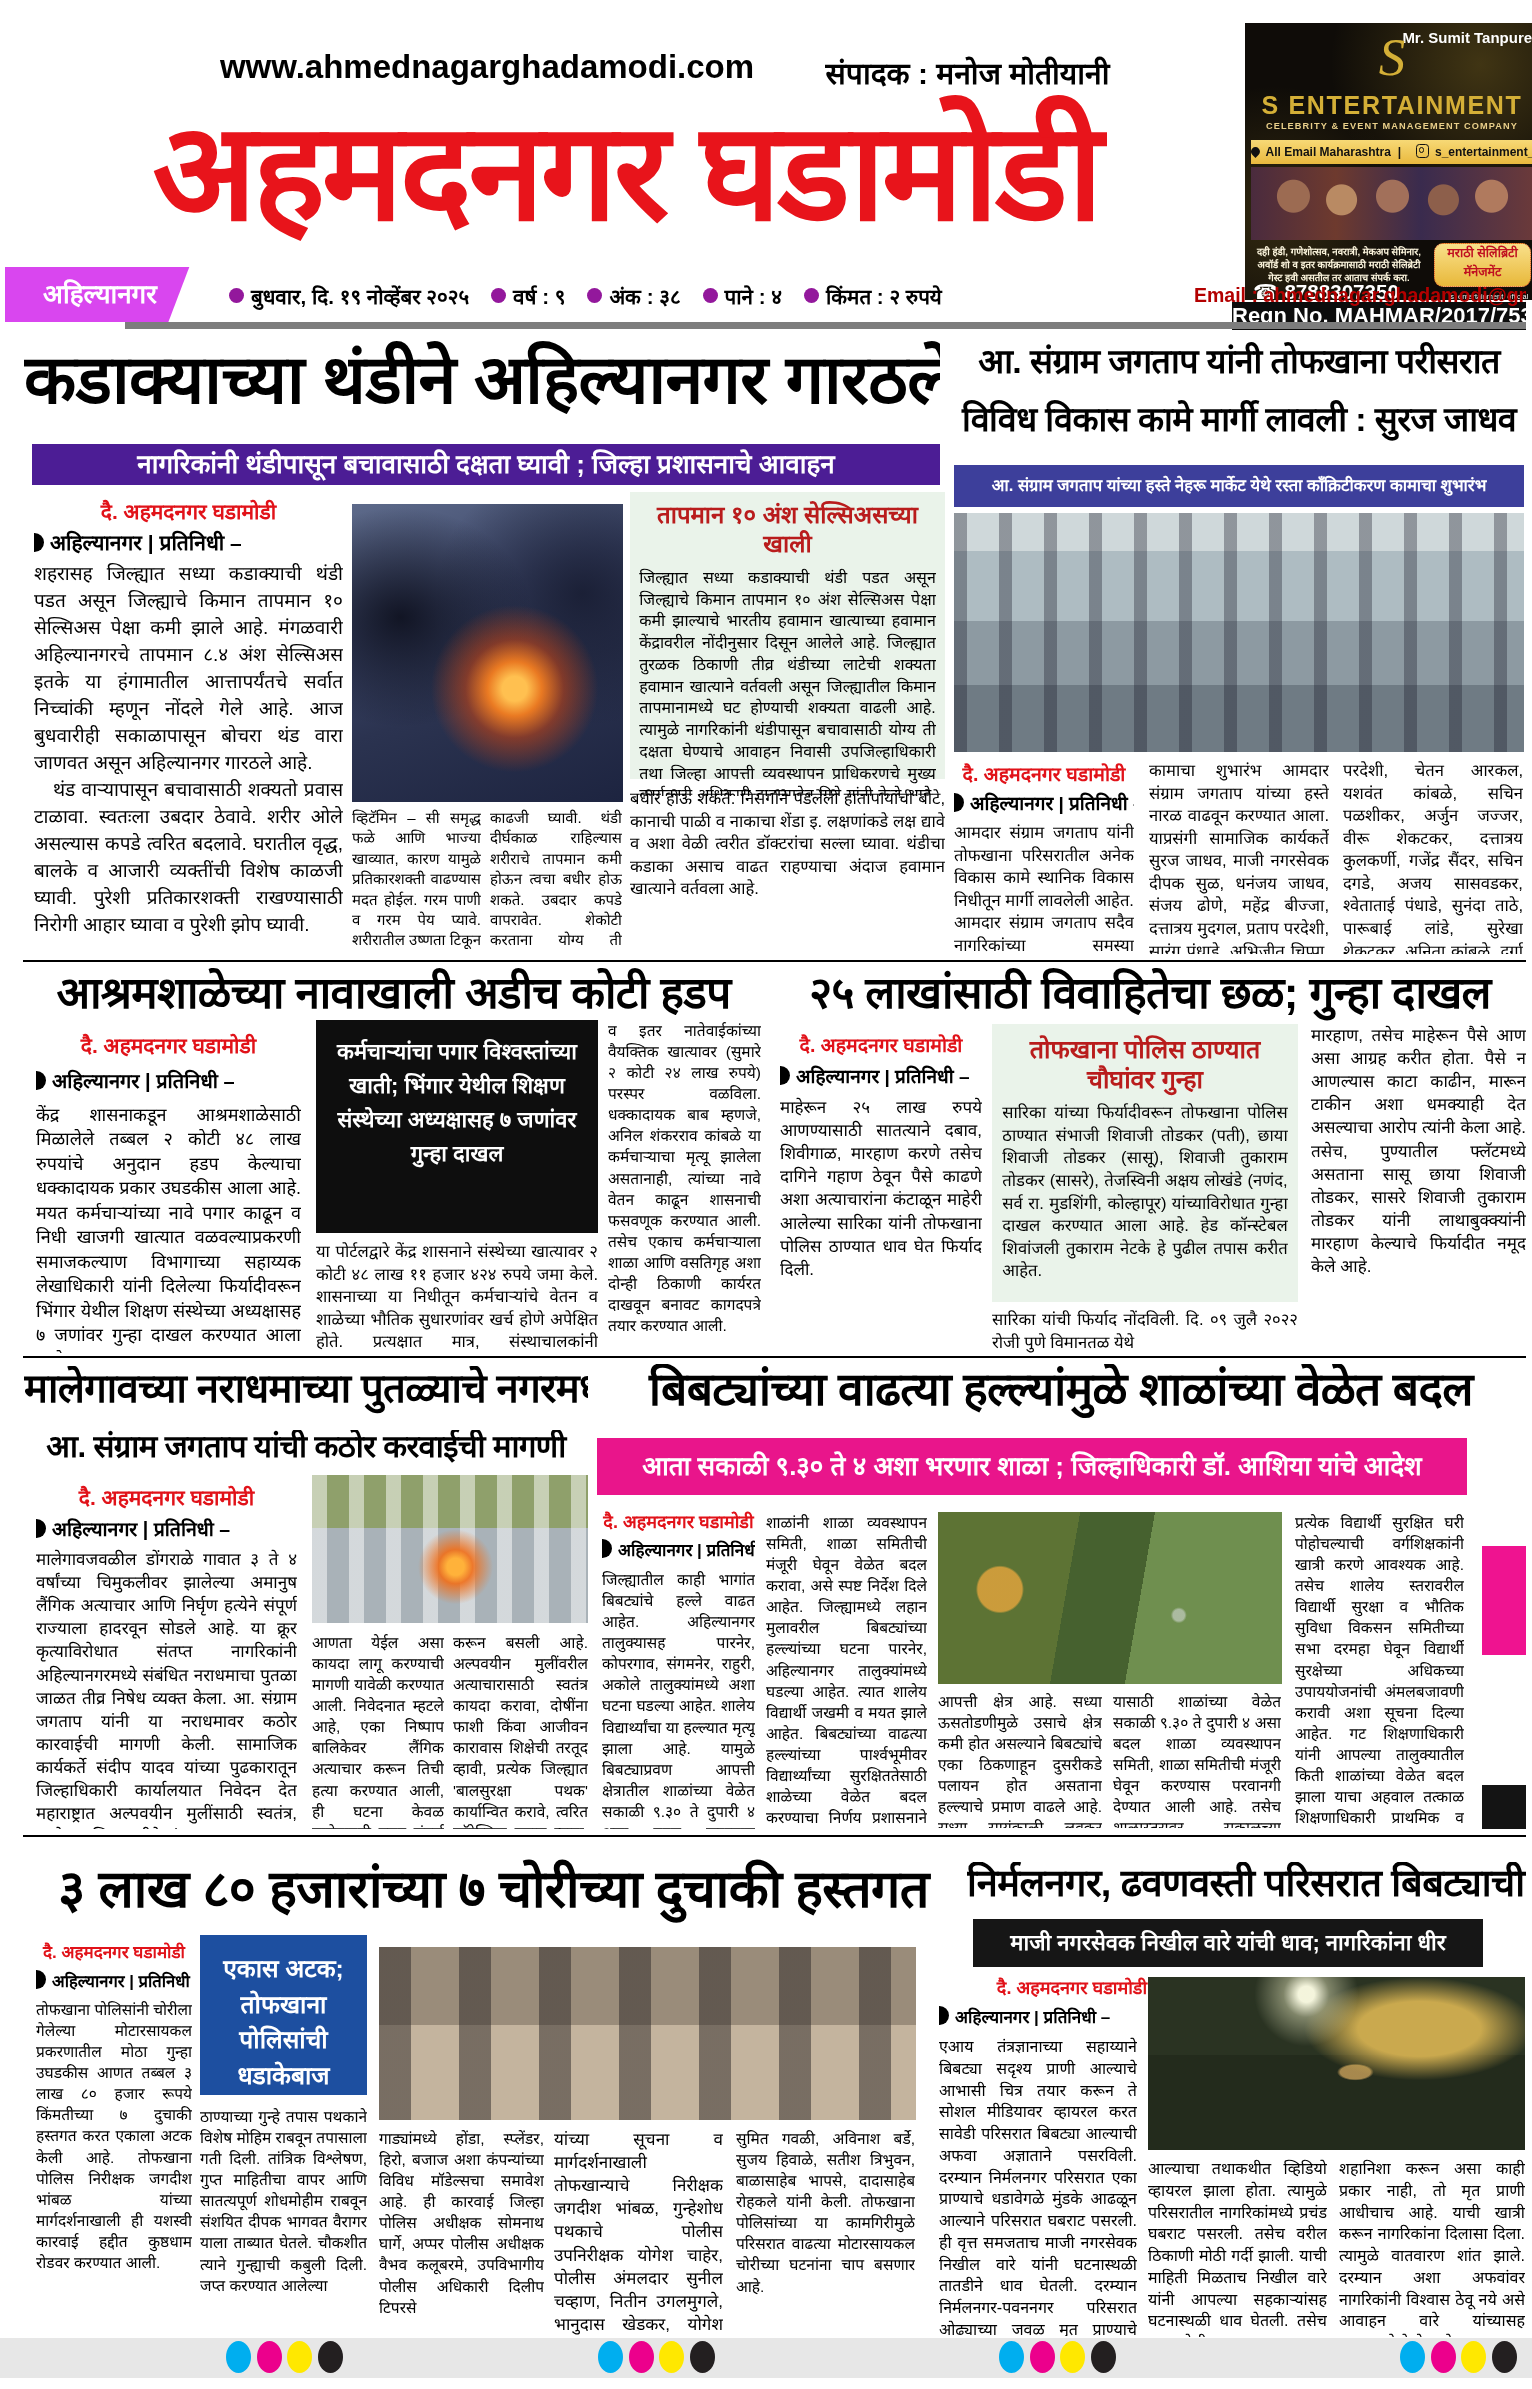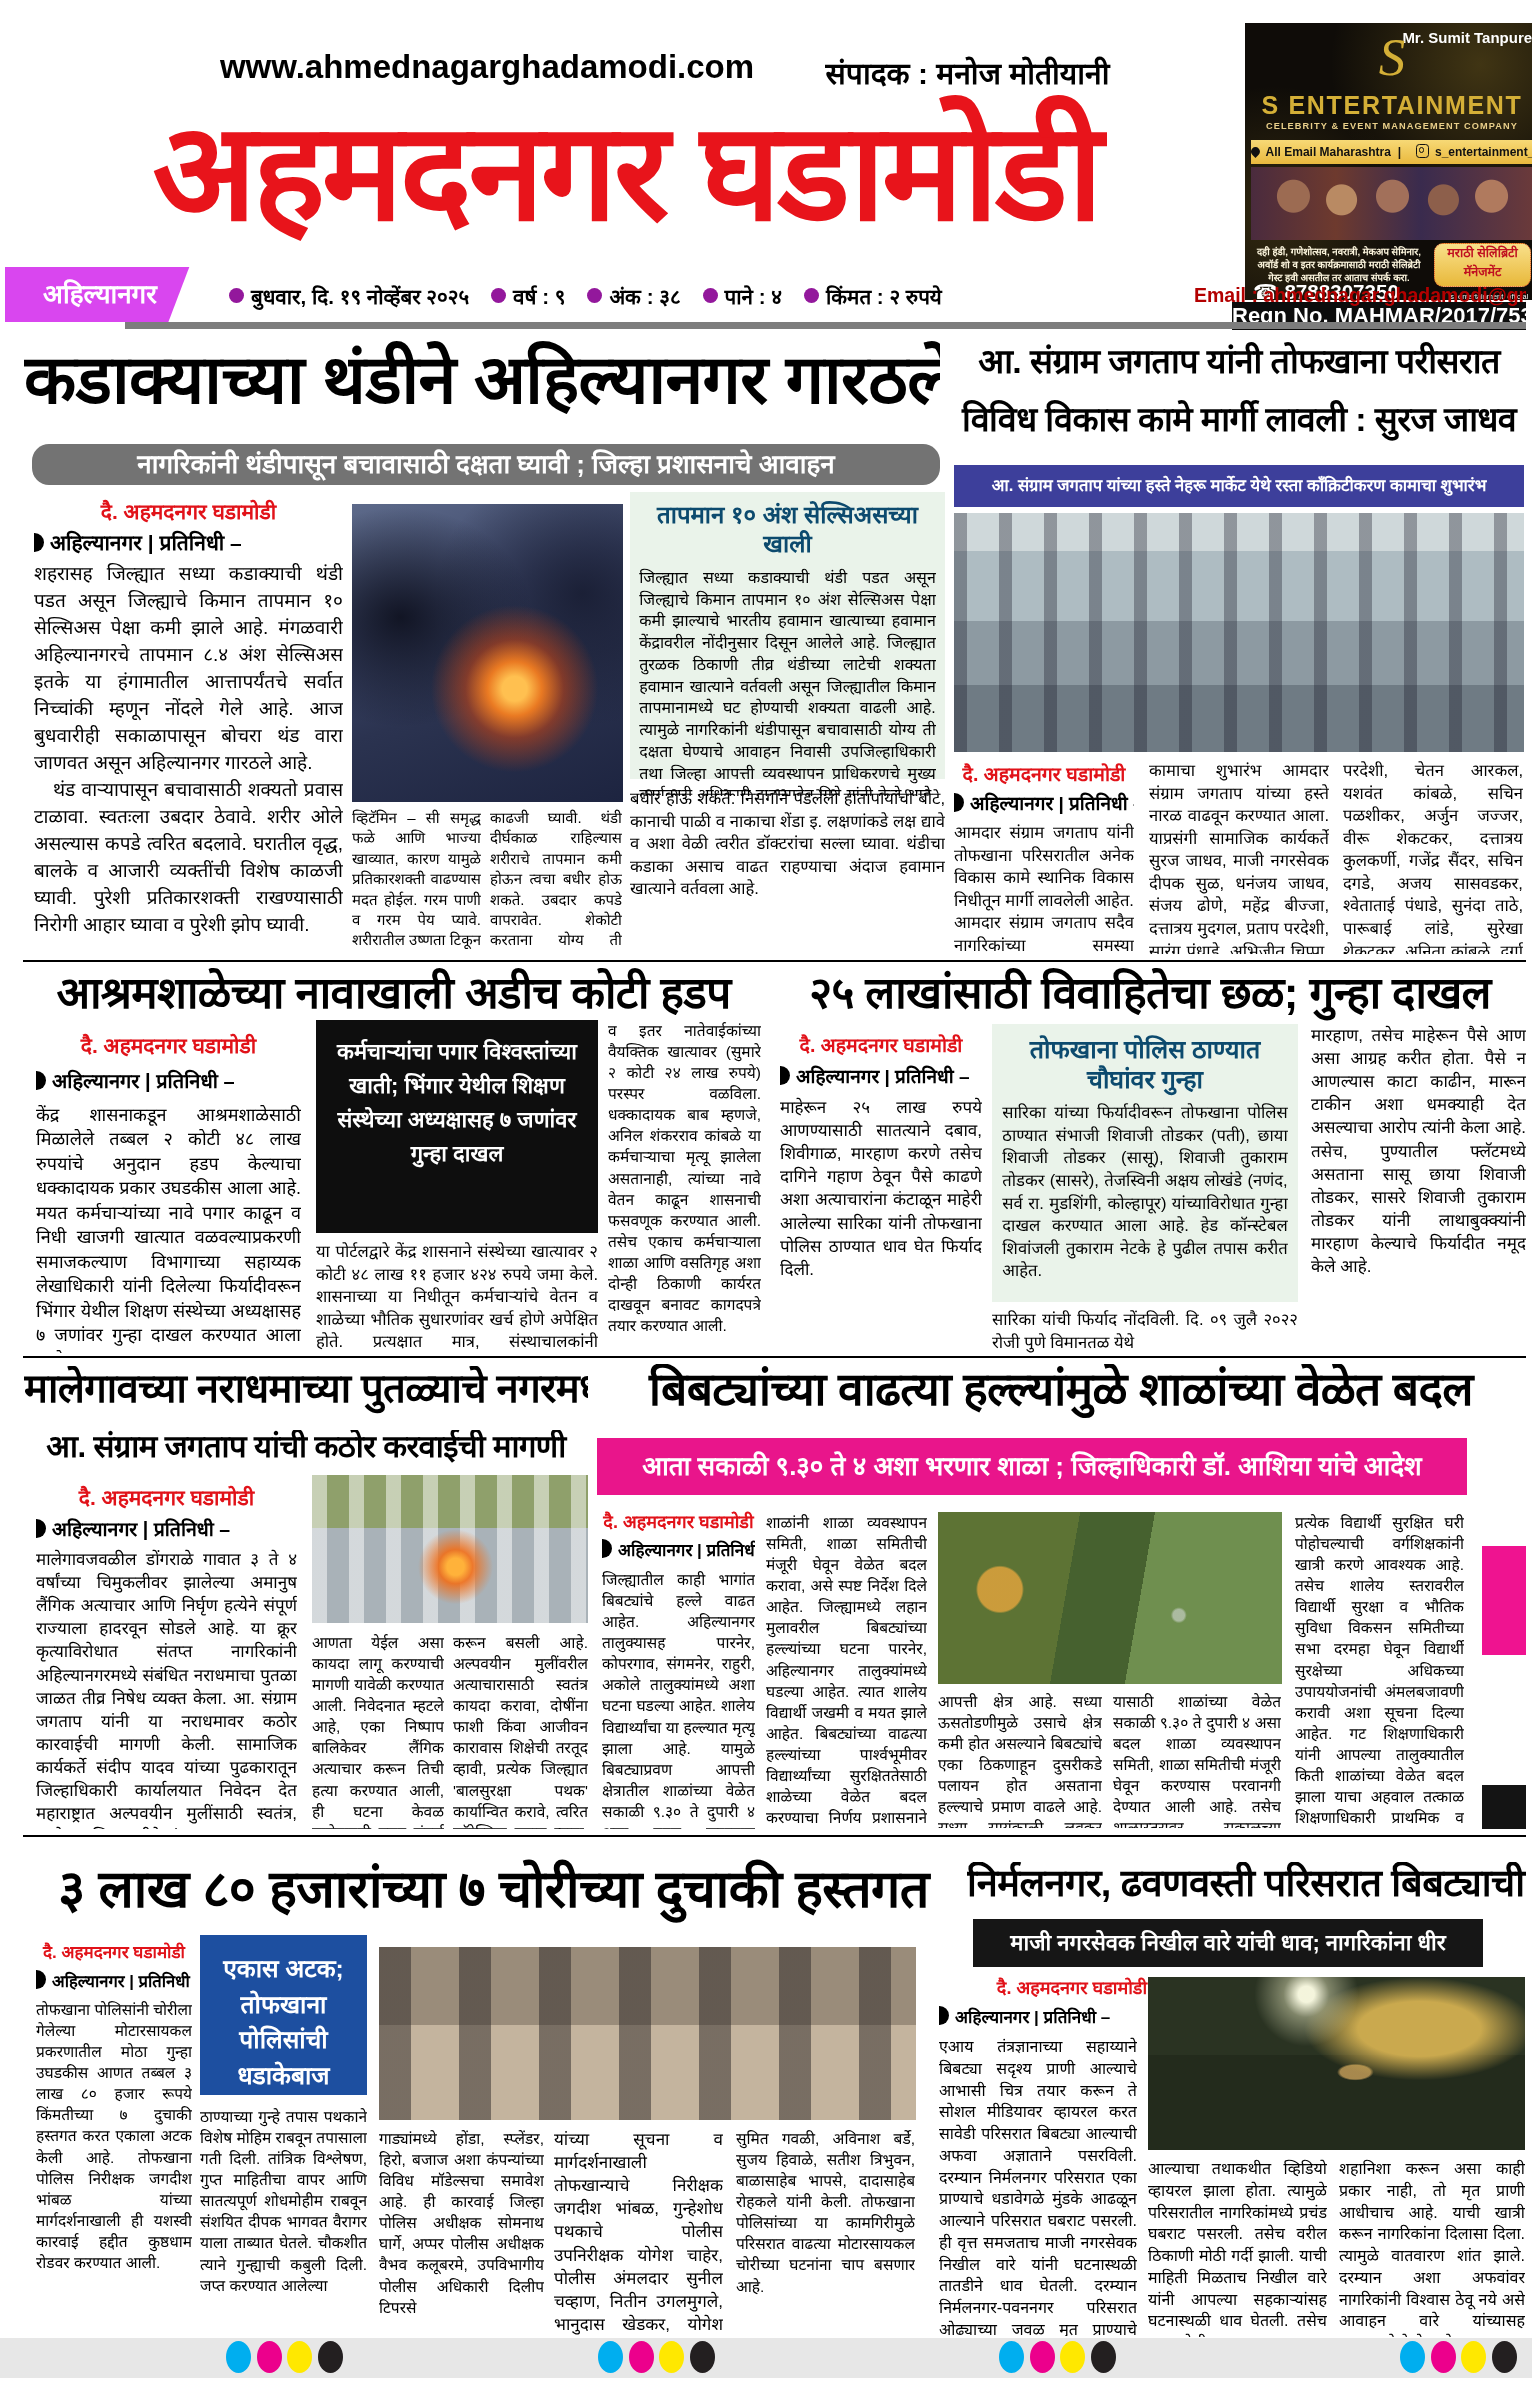--- a/index.html
+++ b/index.html
@@ -11,21 +11,21 @@
   .dl{font-weight:bold;font-size:21px;overflow:hidden;white-space:nowrap;}
   .hm{display:inline-block;width:10.3px;height:19.5px;background:#000;border-radius:0 19.5px 19.5px 0;vertical-align:-2.3px;margin-right:5.7px;}
   .hl{font-weight:900;line-height:1.12;text-align:center;overflow:hidden;letter-spacing:-0.6px;}
   .strip{color:#fff;font-weight:bold;text-align:center;overflow:hidden;white-space:nowrap;}
   .ph{background:#888;}
   .rule{background:#000;}
   .dot{display:inline-block;width:15px;height:15px;border-radius:50%;background:#93189c;margin-right:6.9px;vertical-align:1.1px;}
   .ditem{font-size:20.6px;font-weight:bold;white-space:nowrap;}
   .cmyk span{display:inline-block;width:25px;height:32px;border-radius:50%;margin:0 2.9px;}
   .gbox{background:#eaf3ea;}
-  .gbox .gh{color:#0c4a6e;font-weight:900;font-size:24px;text-align:center;line-height:1.2;margin-bottom:8px;}
+  .gbox .gh{color:#b91c1c;font-weight:900;font-size:24px;text-align:center;line-height:1.2;margin-bottom:8px;}
   .adbar{background:linear-gradient(180deg,#f7d976,#e9b93e);color:#111;font-weight:bold;}
   .pin{display:inline-block;width:9.2px;height:9.2px;background:#111;border-radius:50% 50% 50% 0;transform:rotate(-45deg);margin-right:5.7px;}
   .ig{display:inline-block;width:11.5px;height:11.5px;border:1.7px solid #111;border-radius:3.4px;position:relative;margin:0 5.7px -1.7px 8px;}
   .ig:after{content:"";position:absolute;left:2.3px;top:2.3px;width:3.4px;height:3.4px;border:1.1px solid #111;border-radius:50%;}
 </style>
 </head>
 <body>
 
 <div class="abs" style="left:0;top:0;width:1533px;height:329px;">
   <div class="abs ctr" style="left:172px;top:48px;width:630px;font-size:33px;font-weight:bold;white-space:nowrap;">www.ahmednagarghadamodi.com</div>
@@ -68,21 +68,21 @@
     <span class="ditem"><span class="dot"></span><span>अंक : ३८</span></span>
     <span class="ditem"><span class="dot"></span><span>पाने : ४</span></span>
     <span class="ditem"><span class="dot"></span><span>किंमत : २ रुपये</span></span>
   </div>
   <div class="abs" style="left:1194px;top:284px;width:332px;font-size:19.5px;font-weight:bold;color:#b30000;white-space:nowrap;overflow:hidden;">Email : ahmednagar.ghadamodi@gmail.com</div>
   <div class="abs" style="left:125px;top:322px;width:1401px;height:7.4px;background:#7d7d7d;"></div>
 </div>
 
 <div>
   <div class="abs hl" style="left:24px;top:341px;width:916px;height:97px;font-size:68px;white-space:nowrap;">कडाक्याच्या थंडीने अहिल्यानगर गारठले</div>
-  <div class="abs strip" style="left:32px;top:444px;width:908px;height:41px;background:#737373;font-size:26px;line-height:41px;border-radius:17px;">नागरिकांनी थंडीपासून बचावासाठी दक्षता घ्यावी ; जिल्हा प्रशासनाचे आवाहन</div>
+  <div class="abs strip" style="left:32px;top:444px;width:908px;height:41px;background:#4c1d95;font-size:26px;line-height:41px;">नागरिकांनी थंडीपासून बचावासाठी दक्षता घ्यावी ; जिल्हा प्रशासनाचे आवाहन</div>
 
   <div class="abs byl" style="left:34px;top:497px;width:309px;">दै. अहमदनगर घडामोडी</div>
   <div class="abs dl" style="left:34px;top:528px;width:309px;">
     <span class="hm"></span><span>अहिल्यानगर | प्रतिनिधी –</span>
   </div>
   <div class="abs bt" style="left:34px;top:561px;width:309px;height:392px;font-size:19px;line-height:1.42;">
     <span>शहरासह जिल्ह्यात सध्या कडाक्याची थंडी पडत असून जिल्ह्याचे किमान तापमान १० सेल्सिअस पेक्षा कमी झाले आहे. मंगळवारी अहिल्यानगरचे तापमान ८.४ अंश सेल्सिअस इतके या हंगामातील आत्तापर्यंतचे सर्वात निच्चांकी म्हणून नोंदले गेले आहे. आज बुधवारीही सकाळापासून बोचरा थंड वारा जाणवत असून अहिल्यानगर गारठले आहे.</span><br>&nbsp;&nbsp;&nbsp;<span>थंड वाऱ्यापासून बचावासाठी शक्यतो प्रवास टाळावा. स्वतःला उबदार ठेवावे. शरीर ओले असल्यास कपडे त्वरित बदलावे. घरातील वृद्ध, बालके व आजारी व्यक्तींची विशेष काळजी घ्यावी. पुरेशी प्रतिकारशक्ती राखण्यासाठी निरोगी आहार घ्यावा व पुरेशी झोप घ्यावी.</span>
   </div>
 
   <div class="abs ph" style="left:352px;top:504px;width:271px;height:298px;background:radial-gradient(circle at 60% 62%,#ffc050 0 5%,rgba(255,130,30,.9) 11%,rgba(205,70,20,.55) 20%,transparent 34%),radial-gradient(ellipse at 18% 38%,rgba(10,12,24,.85),transparent 42%),radial-gradient(ellipse at 85% 30%,rgba(20,24,44,.8),transparent 45%),linear-gradient(160deg,#5d6a8a,#3c4668 35%,#2b3350 60%,#1d2440);"></div>

